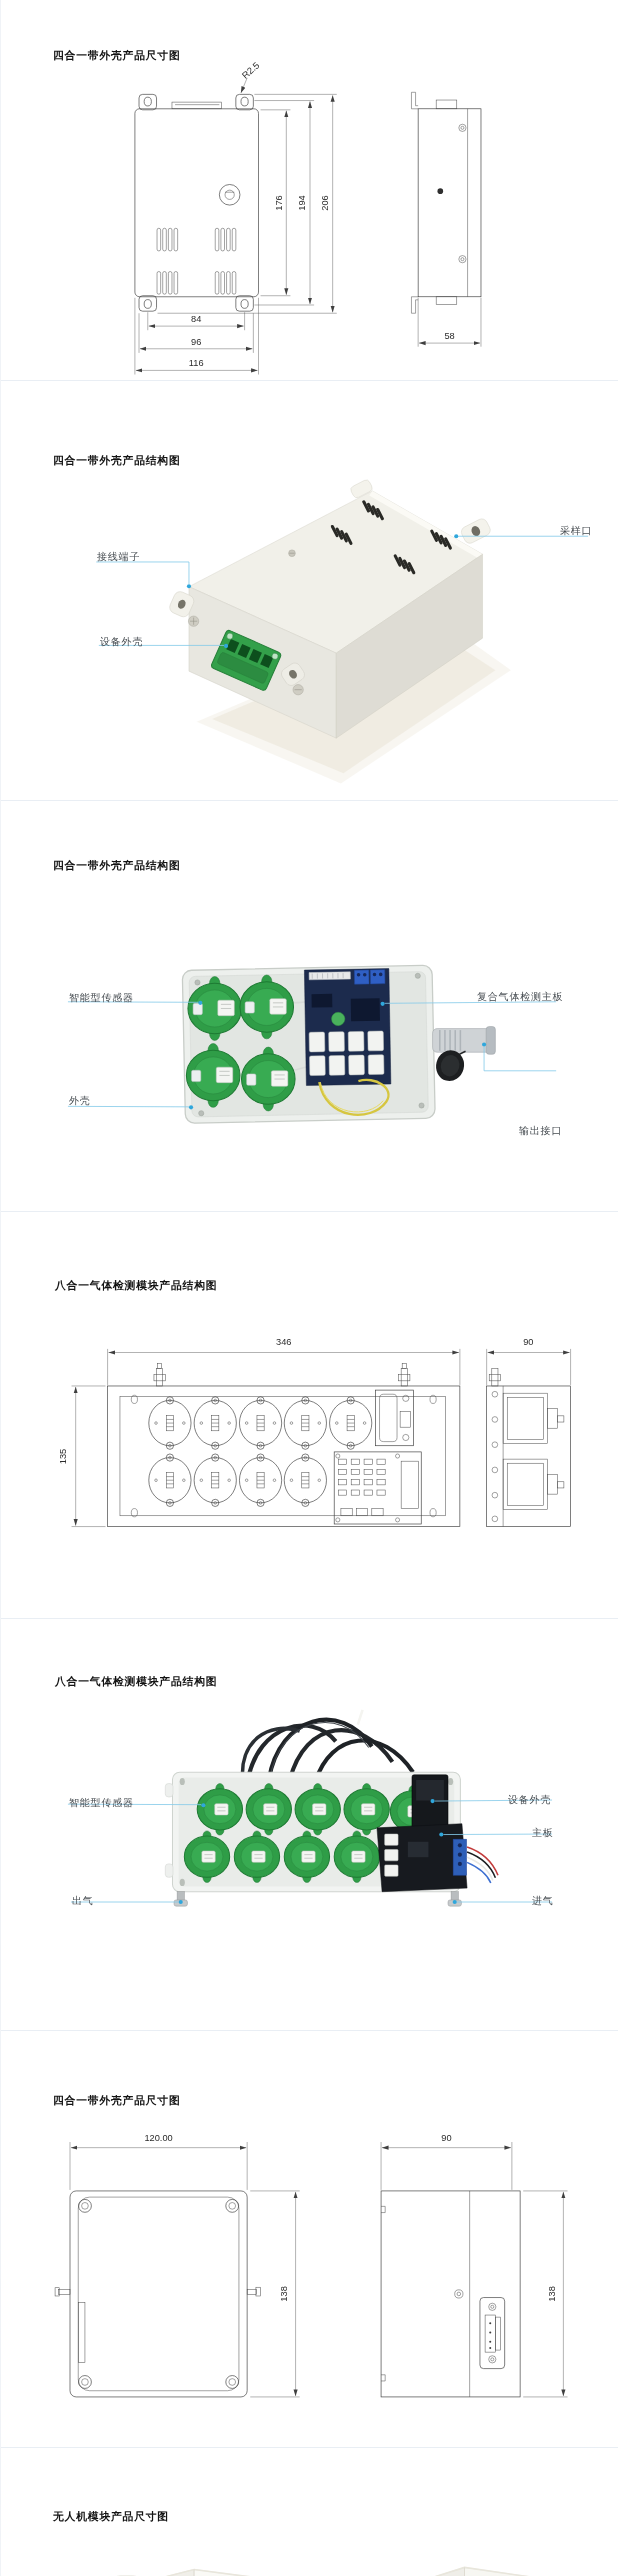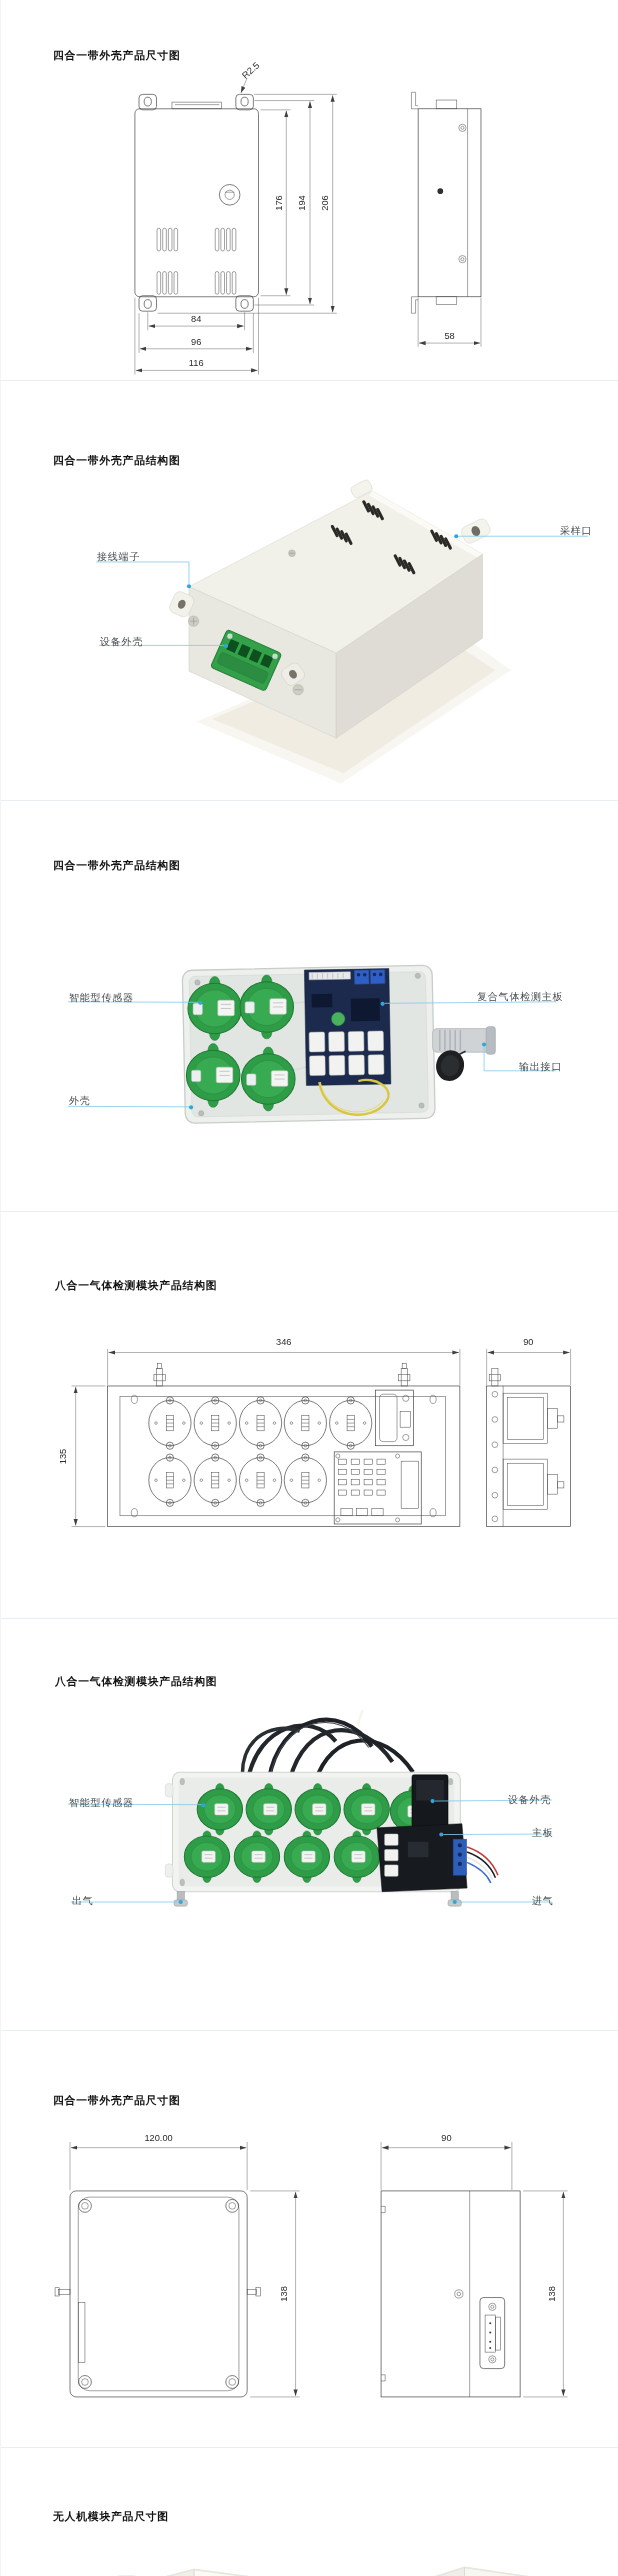--- a/index.html
+++ b/index.html
@@ -653,21 +653,21 @@
   <div class="sec-title" style="left:54px;top:1658px">八合一气体检测模块产品结构图</div>
   <div class="sec-title" style="left:52px;top:2077px">四合一带外壳产品尺寸图</div>
   <div class="sec-title" style="left:52px;top:2493px">无人机模块产品尺寸图</div>
 
   <span class="lbl" style="left:96px;top:550px">接线端子</span>
   <span class="lbl" style="left:99px;top:635px">设备外壳</span>
   <span class="lbl" style="left:559px;top:524px">采样口</span>
 
   <span class="lbl" style="left:68px;top:991px">智能型传感器</span>
   <span class="lbl" style="left:476px;top:990px">复合气体检测主板</span>
-  <span class="lbl" style="left:518px;top:1060px">输出接口</span>
+  <span class="lbl" style="left:518px;top:1124px">输出接口</span>
   <span class="lbl" style="left:68px;top:1094px">外壳</span>
 
   <span class="lbl" style="left:68px;top:1796px">智能型传感器</span>
   <span class="lbl" style="left:507px;top:1793px">设备外壳</span>
   <span class="lbl" style="left:531px;top:1826px">主板</span>
   <span class="lbl" style="left:71px;top:1894px">出气</span>
   <span class="lbl" style="left:531px;top:1894px">进气</span>
 
 </div>
 

